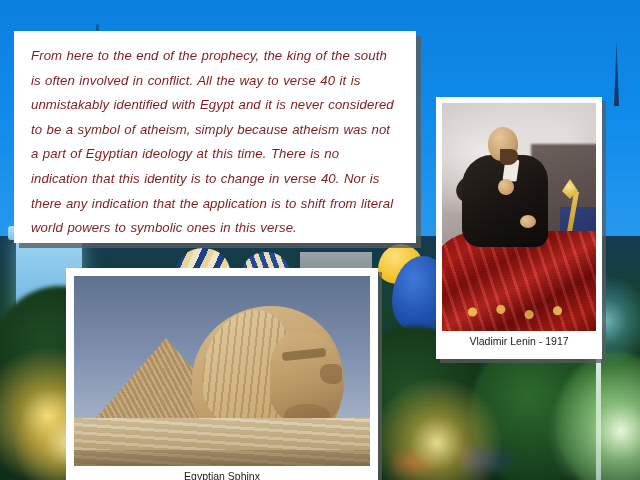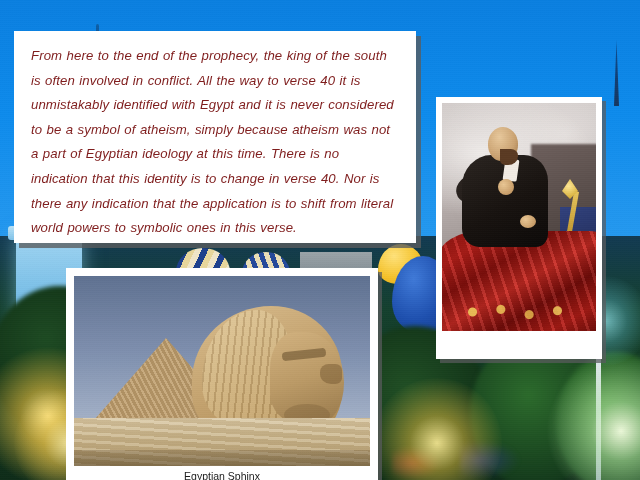--- a/index.html
+++ b/index.html
@@ -276,20 +276,21 @@
       <div class="lenin-gold-spots"></div>
       <div class="lenin-arm"></div>
       <div class="lenin-body"></div>
       <div class="lenin-collar"></div>
       <div class="lenin-head"></div>
       <div class="lenin-beard"></div>
       <div class="lenin-hand"></div>
       <div class="lenin-hand2"></div>
       <div class="grain"></div>
     </div>
+    <div class="caption">Vladimir Lenin - 1917</div>
   </div>
 
   <div class="frame" id="sphinx-frame">
     <div class="photo">
       <div class="sx-sky"></div>
       <div class="sx-pyramid"></div>
       <div class="sx-pyramid-tex"></div>
       <div class="sx-head"></div>
       <div class="sx-headdress"></div>
       <div class="sx-headdress-lines"></div>

